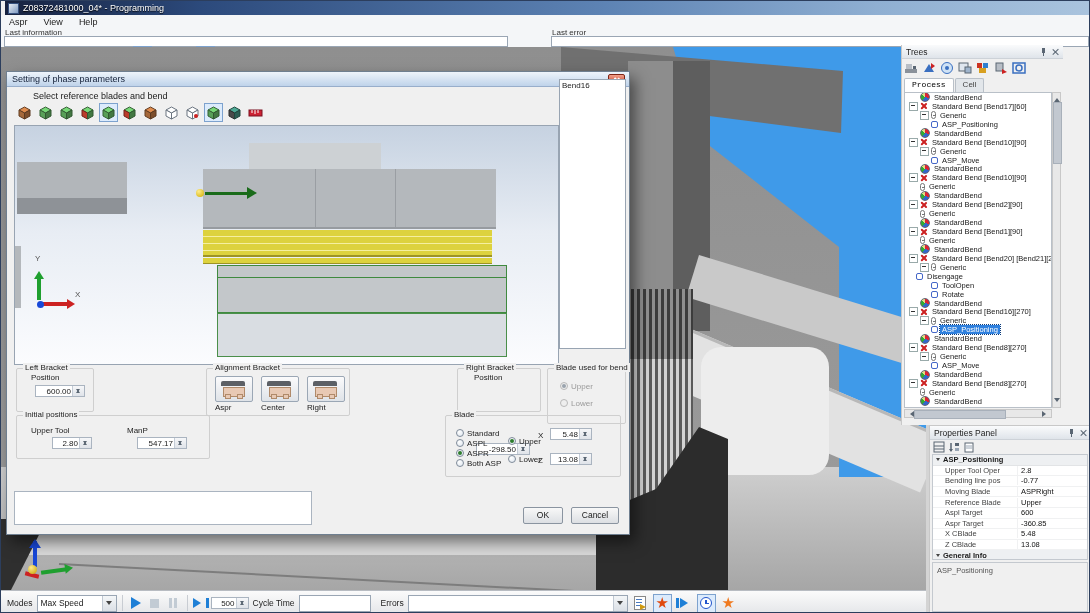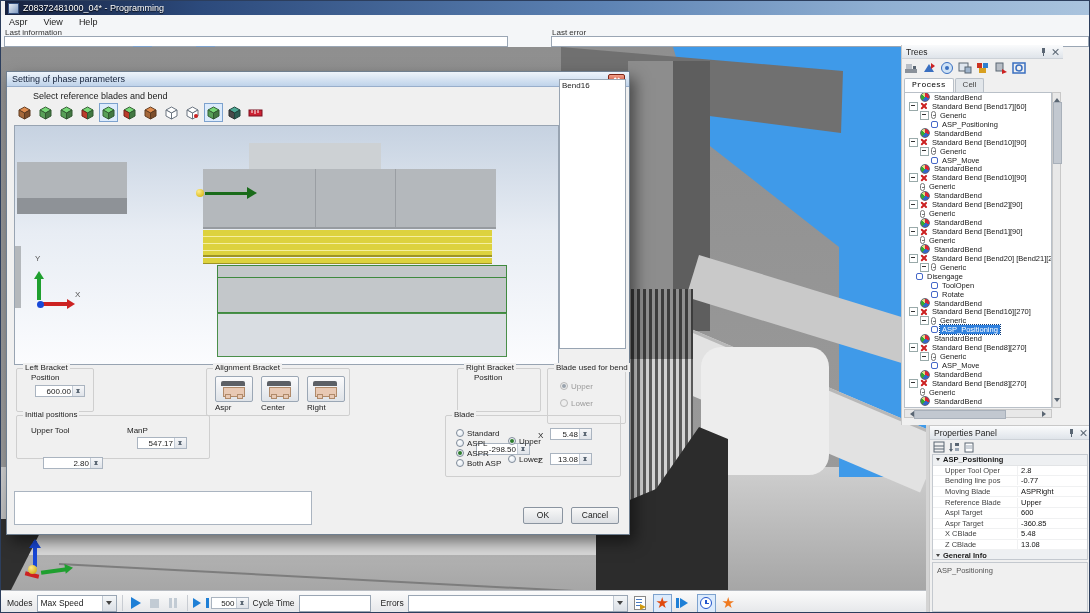--- a/index.html
+++ b/index.html
@@ -489,21 +489,21 @@
           <label class="radio-row disabled" style="left: 12px; top: 29px;">
             <span class="radio"></span>
             <span class="rlabel">Lower</span>
           </label>
         </div>
     </div>
 
     <div class="group" style="left:9px;top:343px;width:192px;height:42px;">
       <span class="gtitle">Initial positions</span>
       <span class="glabel" style="left:14px;top:10px;">Upper Tool</span>
-      <span class="spin" style="left:26px;top:21px;width:60px;margin-top:20px;"><span>2.80</span><span class="ud"></span></span>
+      <span class="spin" style="left:35px;top:21px;width:40px;"><span>2.80</span><span class="ud"></span></span>
       <span class="glabel" style="left:110px;top:10px;">ManP</span>
       <span class="spin" style="left:120px;top:21px;width:50px;"><span>547.17</span><span class="ud"></span></span>
     </div>
 
     <div class="group" style="left:438px;top:343px;width:174px;height:60px;">
       <span class="gtitle">Blade</span>
       <div id="blade-type-radios">
           <label class="radio-row" style="left: 10px; top: 12px;">
             <span class="radio"></span>
             <span class="rlabel">Standard</span>

